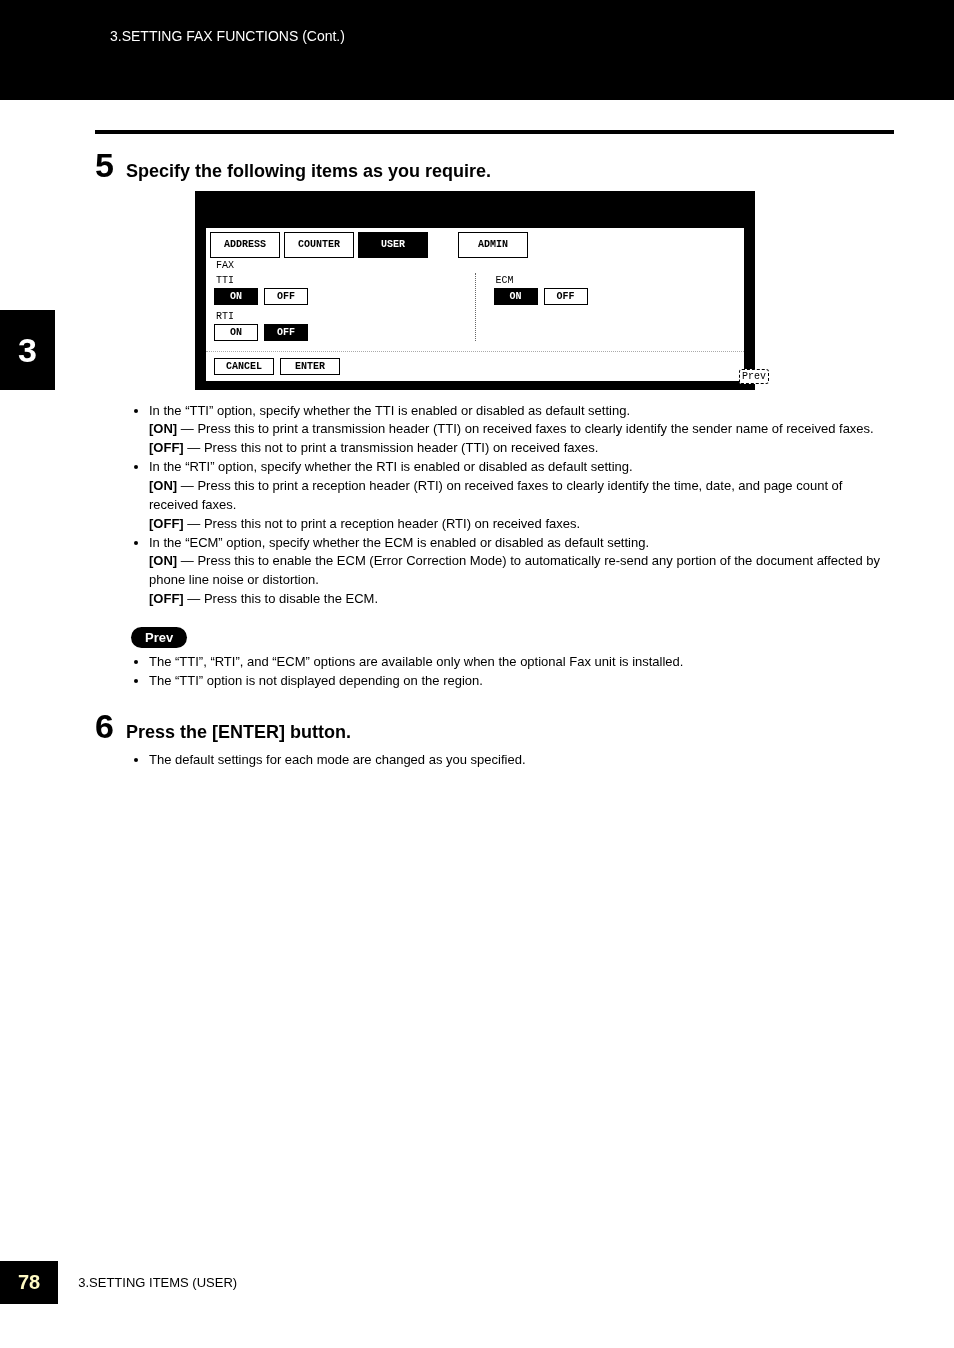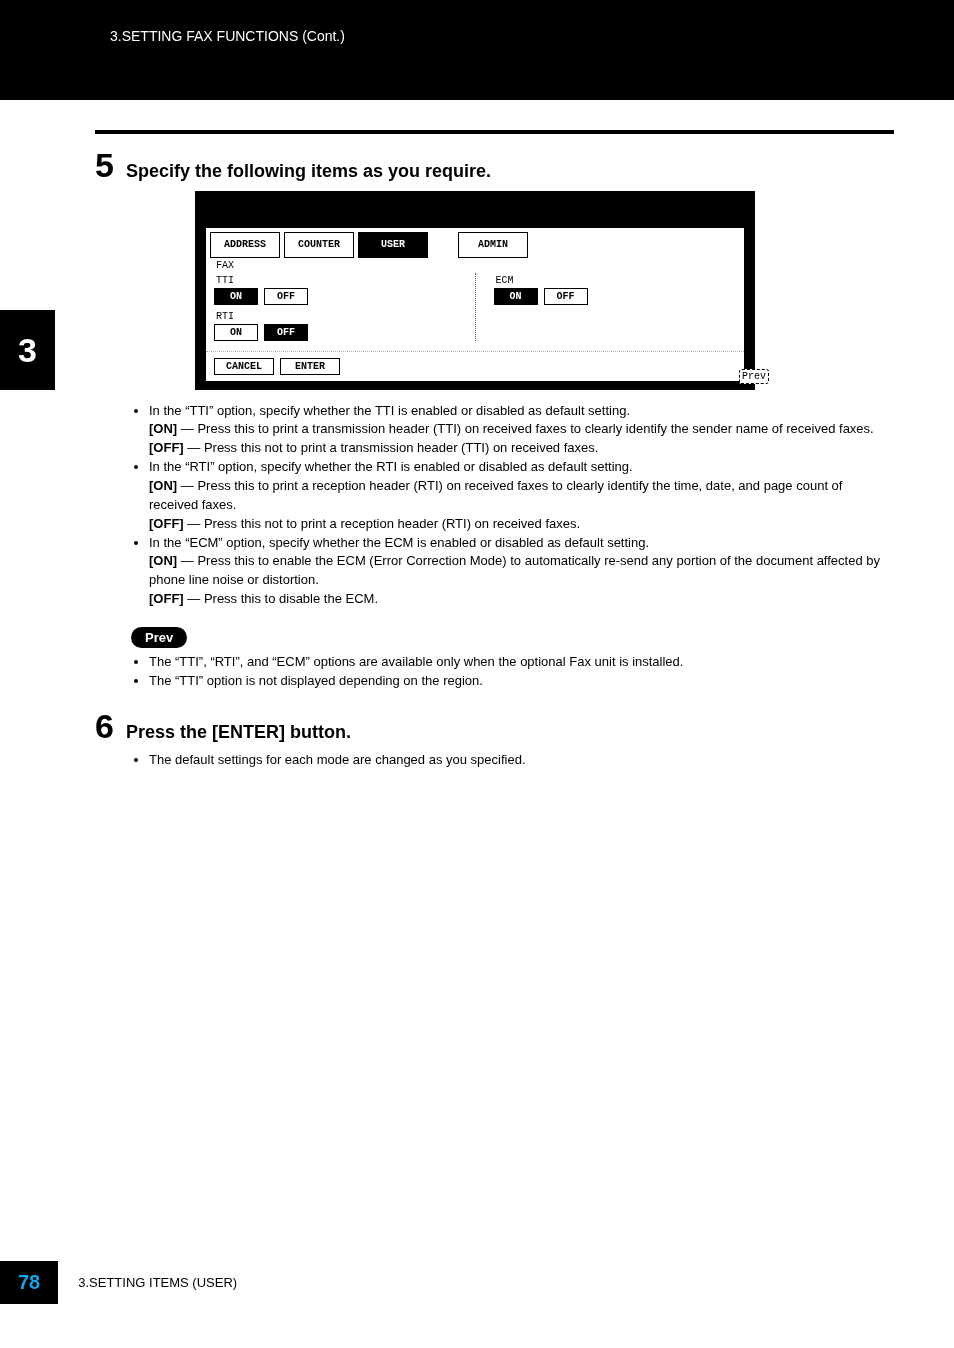--- a/index.html
+++ b/index.html
@@ -178,21 +178,21 @@
   .footer {
     position: absolute;
     bottom: 44px;
     left: 0;
     width: 100%;
     display: flex;
     align-items: center;
   }
   .page-box {
     background: #000;
-    color: #0ea5e9;
+    color: #fef9c3;
     font-size: 20px;
     font-weight: bold;
     padding: 10px 18px;
   }
   .footer-text {
     font-size: 13px;
     margin-left: 20px;
   }
 </style>
 </head>

